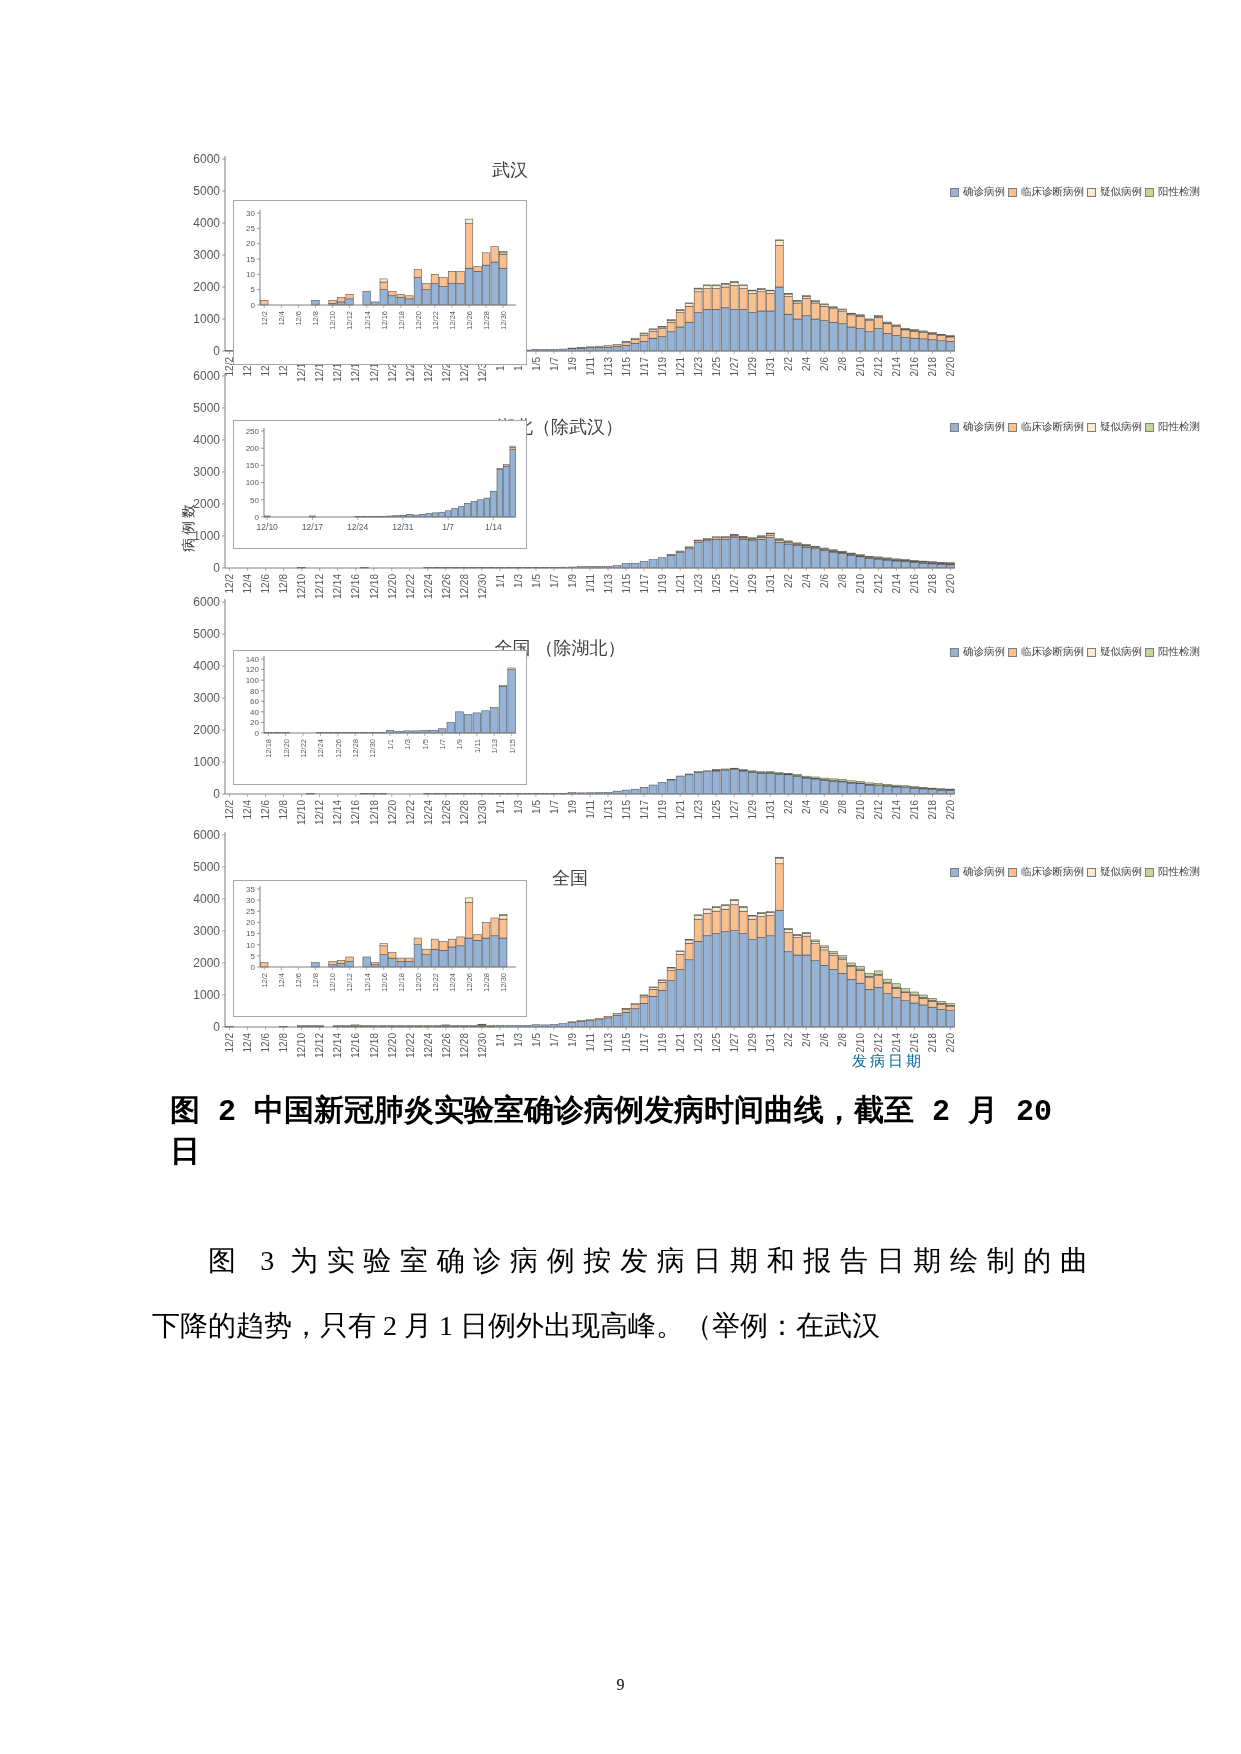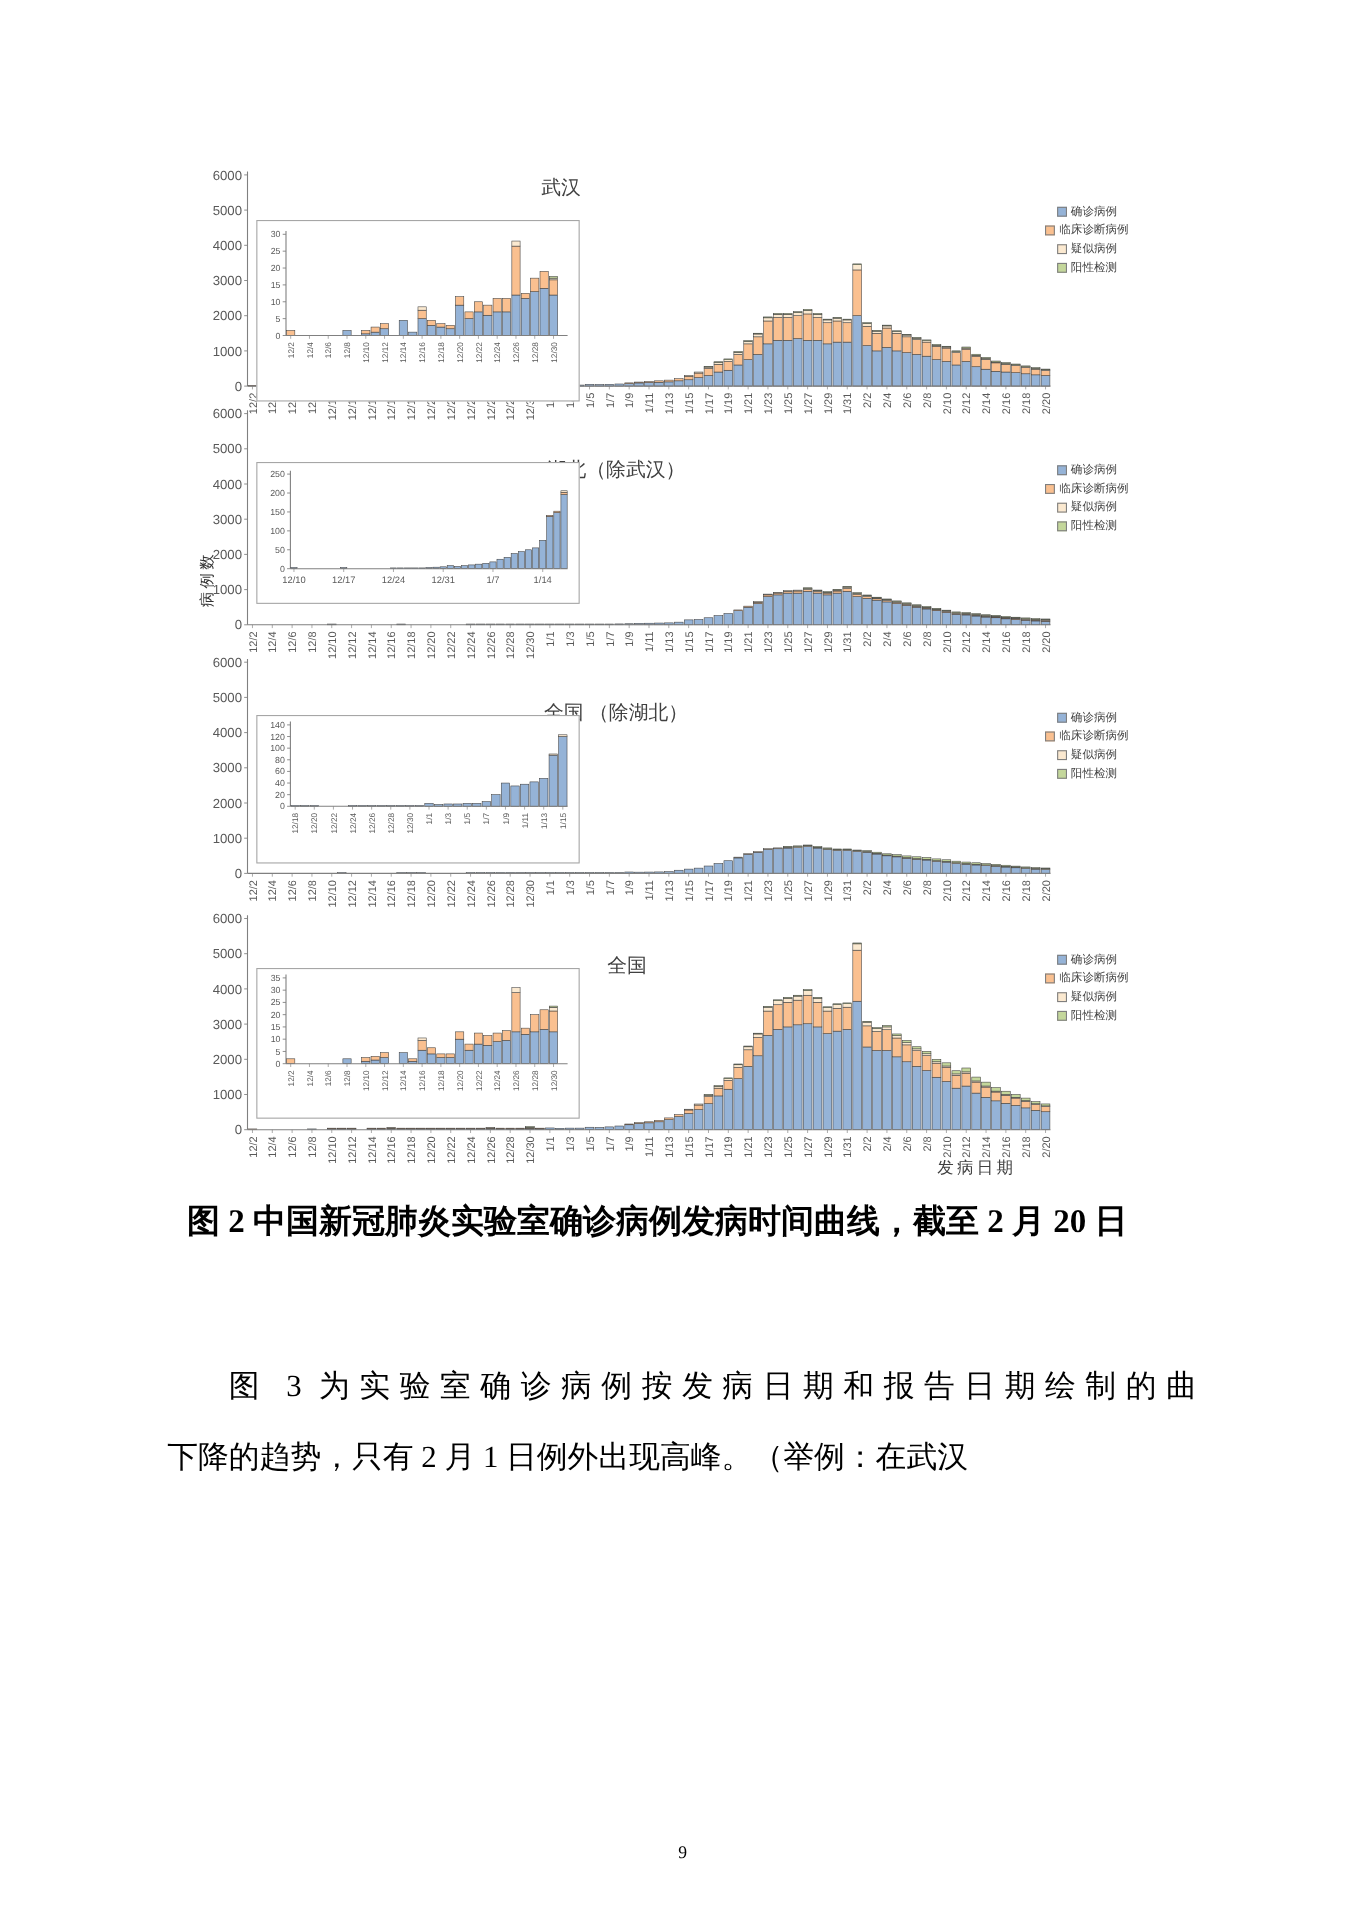--- a/index.html
+++ b/index.html
@@ -1,27 +1,27 @@
 <!DOCTYPE html>
 <html><head>
 <meta charset="utf-8">
 <style>
   html,body{margin:0;padding:0;background:#888;}
   .page{position:relative;width:1241px;height:1754px;background:#ffffff;margin:0 auto;font-family:"Liberation Sans",sans-serif;overflow:hidden;}
   .chart{position:absolute;left:170px;width:880px;height:252px;}
   .chart svg{position:absolute;left:0;top:0;}
   svg text{font-family:"Liberation Sans",sans-serif;}
   .inset{position:absolute;background:#fff;border:1px solid #A6A6A6;}
-  .legend{position:absolute;display:flex;flex-direction:column;gap:3px;align-items:center;}
+  .legend{position:absolute;display:flex;flex-direction:row;gap:3px;align-items:center;}
   .legend-item{display:flex;align-items:center;gap:4px;}
   .swatch{width:9px;height:9px;border:1px solid #7F7F7F;display:inline-block;box-sizing:border-box;}
   .legend-label{font-size:10.5px;color:#444;white-space:nowrap;}
   .y-axis-title{position:absolute;left:180px;top:552px;transform:rotate(-90deg);transform-origin:0 0;font-size:14px;color:#333;letter-spacing:3px;white-space:nowrap;}
-  .x-axis-title{position:absolute;left:852px;top:1052px;font-size:15px;color:#404040;letter-spacing:3px;}
-  .caption{position:absolute;left:170px;top:1090px;width:912px;font-family:Liberation Serif, serif;font-weight:bold;font-size:30px;color:#000;}
+  .x-axis-title{position:absolute;left:852px;top:1052px;font-size:15px;color:#0369a1;letter-spacing:3px;}
+  .caption{position:absolute;left:170px;top:1090px;width:912px;font-family:Liberation Mono, monospace;font-weight:bold;font-size:30px;color:#000;}
   .para{position:absolute;left:152px;top:1228px;width:936px;font-family:"Liberation Serif","DejaVu Serif",serif;font-size:28px;color:#000;}
   .line{line-height:65px;text-align:justify;text-align-last:justify;}
   .line.first{text-indent:2em;}
   .line.last{text-align-last:left;font-family:Liberation Serif, serif;}
   .page-number{position:absolute;left:0;right:0;top:1676px;text-align:center;font-family:"Liberation Serif","DejaVu Serif",serif;font-size:16px;color:#000;}
 </style>
 </head>
 <body>
 
 <div class="page">

